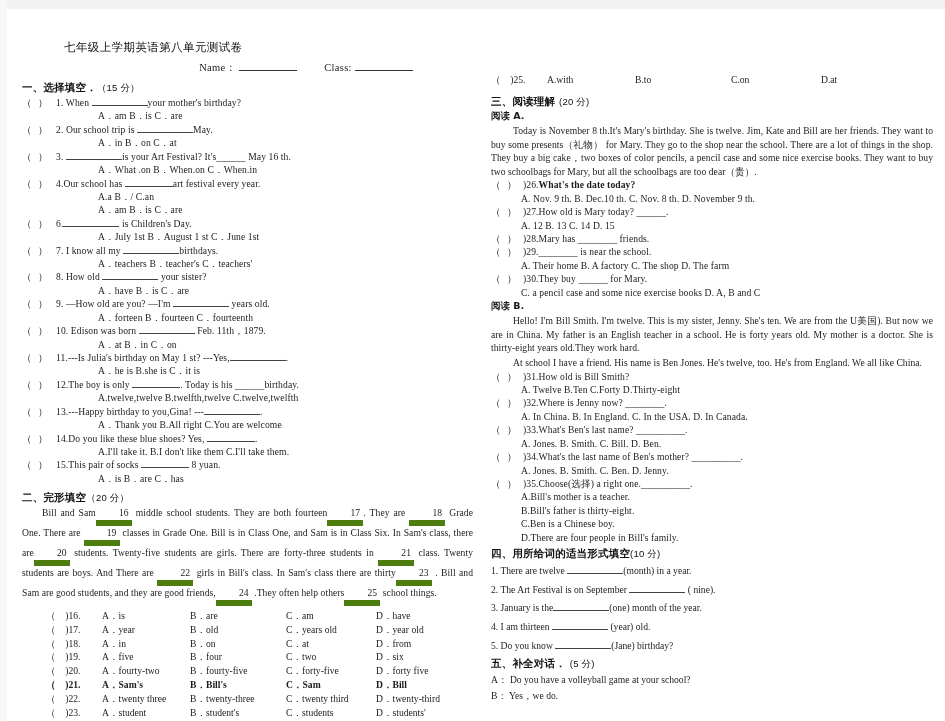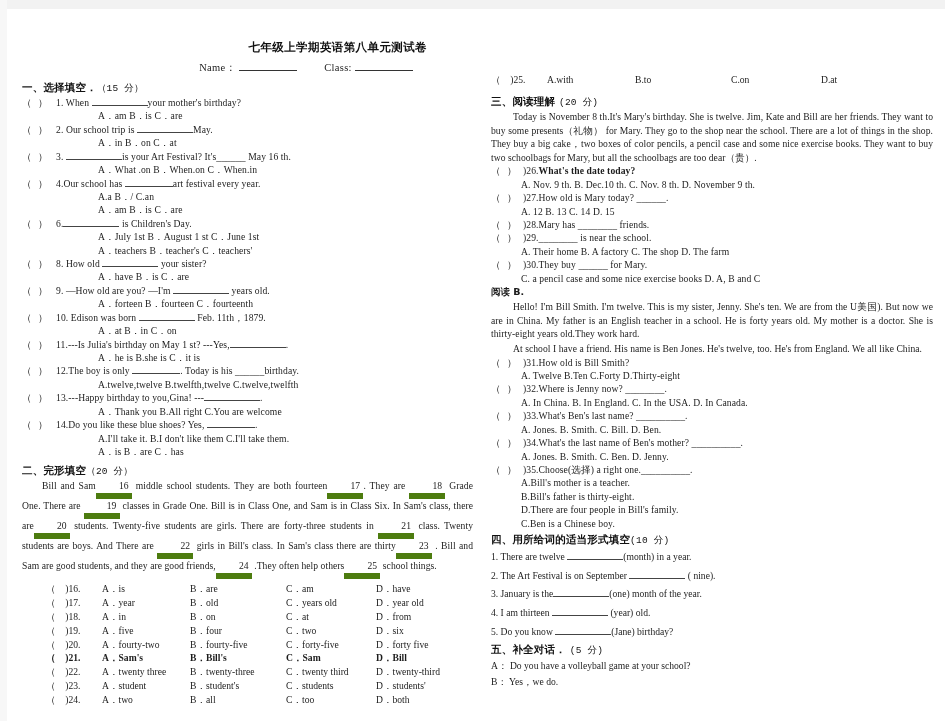--- a/index.html
+++ b/index.html
@@ -49,22 +49,22 @@
     box-sizing: border-box;
   }
   .col-right {
     width: 458px;
     padding: 0 6px 0 10px;
     box-sizing: border-box;
   }
   .doc-title {
     font-family: "DejaVu Sans", sans-serif;
     font-size: 11.5px;
-    font-weight: bold;
-    text-align: right;
+    font-weight: normal;
+    text-align: left;
     margin: 26px 0 0 0;
     letter-spacing: 0.4px;
     color: #111;
     padding-right: 46px;
   }
   .name-class {
     font-size: 10.5px;
     margin: 6px 0 0 0;
     text-align: center;
     padding-left: 78px;
@@ -83,21 +83,21 @@
     font-family: "DejaVu Sans", sans-serif;
     font-size: 10.5px;
     font-weight: bold;
     margin: 6px 0 1px -42px;
     color: #111;
     letter-spacing: 0.2px;
   }
   .col-right .sec-head { margin-left: 0; }
   .sec-head .pts {
     font-weight: normal;
-    font-family: Liberation Mono, monospace;
+    font-family: Liberation Sans, sans-serif;
     font-size: 9.5px;
   }
   .sub-head {
     font-family: "DejaVu Sans", sans-serif;
     font-size: 9.5px;
     font-weight: bold;
     margin: 1px 0 0 0;
   }
   .q {
     font-size: 9.6px;
@@ -216,20 +216,21 @@
       <div class="opts">A．What .on   B．When.on   C．When.in</div>
 
       <div class="q"><span class="paren">（   ）</span><span>4.</span><span>Our school has</span> <span class="u w2"></span><span>art festival every year.</span></div>
       <div class="opts">A.a          B．/       C.an</div>
 
       <div class="opts">A．am     B．is    C．are</div>
 
       <div class="q"><span class="paren">（   ）</span><span>6.</span><span class="u w3"></span> <span>is Children's Day.</span></div>
       <div class="opts">A．July 1st   B．August 1 st     C．June 1st</div>
 
+      <div class="q"><span class="paren">（   ）</span><span>7.</span> <span>I know all my</span> <span class="u w3"></span><span>birthdays.</span></div>
       <div class="opts">A．teachers     B．teacher's   C．teachers'</div>
 
       <div class="q"><span class="paren">（   ）</span><span>8.</span> <span>How old</span> <span class="u w3"></span> <span>your sister?</span></div>
       <div class="opts">A．have     B．is              C．are</div>
 
       <div class="q"><span class="paren">（   ）</span><span>9.</span> <span>—How old are you?      —I'm</span> <span class="u w3"></span> <span>years old.</span></div>
       <div class="opts">A．forteen B．fourteen C．fourteenth</div>
 
       <div class="q"><span class="paren">（   ）</span><span>10.</span> <span>Edison was born</span> <span class="u w3"></span> <span>Feb. 11th，1879.</span></div>
       <div class="opts">A．at B．in  C．on</div>
@@ -239,20 +240,21 @@
 
       <div class="q"><span class="paren">（    ）</span><span>12.</span><span>The boy is only</span> <span class="u w2"></span><span>. Today is his ______birthday.</span></div>
       <div class="opts">A.twelve,twelve    B.twelfth,twelve    C.twelve,twelfth</div>
 
       <div class="q"><span class="paren">（    ）</span><span>13.</span><span>---Happy birthday to you,Gina! ---</span><span class="u w3"></span><span>.</span></div>
       <div class="opts">A．Thank you    B.All right            C.You are welcome</div>
 
       <div class="q"><span class="paren">（    ）</span><span>14.</span><span>Do you like these blue shoes? Yes,</span> <span class="u w2"></span><span>.</span></div>
       <div class="opts">A.I'll take it.       B.I don't like them   C.I'll take them.</div>
 
+      <div class="q"><span class="paren">（    ）</span><span>15.</span><span>This pair of socks</span> <span class="u w2"></span> <span>8 yuan.</span></div>
       <div class="opts">A．is   B．are   C．has</div>
 
       <div class="sec-head">
         <span class="cjk">二、完形填空</span><span class="pts">（20 分）</span>
       </div>
 
       <div class="cloze"><span>Bill and Sam</span><span class="blanknum">16</span> <span>middle school students. They are both fourteen</span><span class="blanknum">17</span><span>. They are</span> <span class="blanknum">18</span> <span>Grade One. There are</span> <span class="blanknum">19</span> <span>classes in Grade One. Bill is in Class One, and Sam is in Class Six. In Sam's class, there are</span><span class="blanknum">20</span> <span>students. Twenty-five students are girls. There are forty-three students in</span> <span class="blanknum">21</span> <span>class. Twenty students are boys. And There are</span> <span class="blanknum">22</span> <span>girls in Bill's class. In Sam's class there are thirty</span><span class="blanknum">23</span> <span>. Bill and Sam are good students, and they are good friends,</span><span class="blanknum">24</span> <span>.They often help others</span><span class="blanknum">25</span> <span>school things.</span></div>
 
       <div class="cloze-opts">
         <div class="row">
@@ -332,20 +334,21 @@
             <span class="c1">A.with</span>
             <span class="c2">B.to</span>
             <span class="c3">C.on</span>
             <span class="c4">D.at</span>
           </div>
       </div>
 
       <div class="sec-head" style="margin-top:8px">
         <span class="cjk">三、阅读理解</span> <span class="pts">(20 分)</span>
       </div>
+      <div class="sub-head cjk">阅读 A.</div>
       <div class="passage">Today is November 8 th.It's Mary's birthday. She is twelve. Jim, Kate and Bill are her friends. They want to buy some presents（礼物） for Mary. They go to the shop near the school. There are a lot of things in the shop. They buy a big cake，two boxes of color pencils, a pencil case and some nice exercise books. They want to buy two schoolbags for Mary, but all the schoolbags are too dear（贵）.</div>
 
       <div class="q"><span class="paren">（    ）</span><span>)26.</span><span class="bold-ink">What's the date today?</span></div>
       <div class="opts">A. Nov. 9 th.   B. Dec.10 th.   C.   Nov. 8 th.     D. November 9 th.</div>
       <div class="q"><span class="paren">（    ）</span><span>)27.</span><span>How old is Mary today? ______.</span></div>
       <div class="opts">A. 12         B. 13      C. 14      D. 15</div>
       <div class="q"><span class="paren">（    ）</span><span>)28.</span><span>Mary has ________ friends.</span></div>
       <div class="q"><span class="paren">（    ）</span><span>)29.</span><span>________ is near the school.</span></div>
       <div class="opts">A. Their home   B. A factory   C. The shop   D. The farm</div>
       <div class="q"><span class="paren">（    ）</span><span>)30.</span><span>They buy ______ for Mary.</span></div>
@@ -359,22 +362,22 @@
       <div class="opts">A. Twelve          B.Ten                  C.Forty                   D.Thirty-eight</div>
       <div class="q"><span class="paren">（    ）</span><span>)32.</span><span>Where is Jenny now? ________.</span></div>
       <div class="opts">A. In China.    B. In England.    C. In the USA.    D. In Canada.</div>
       <div class="q"><span class="paren">（    ）</span><span>)33.</span><span>What's Ben's last name? __________.</span></div>
       <div class="opts">A. Jones.             B. Smith.             C. Bill.               D. Ben.</div>
       <div class="q"><span class="paren">（    ）</span><span>)34.</span><span>What's the last name of Ben's mother? __________.</span></div>
       <div class="opts">A. Jones.             B. Smith.             C. Ben.               D. Jenny.</div>
       <div class="q"><span class="paren">（    ）</span><span>)35.</span><span>Choose(选择) a right one.__________.</span></div>
       <div class="opts">A.Bill's mother is a teacher.</div>
       <div class="opts">B.Bill's father is thirty-eight.</div>
+      <div class="opts">C.Ben is a Chinese boy.</div>
       <div class="opts">D.There are four people in Bill's family.</div>
-      <div class="opts">C.Ben is a Chinese boy.</div>
 
       <div class="sec-head" style="margin-top:3px">
         <span class="cjk">四、用所给词的适当形式填空</span><span class="pts">(10 分)</span>
       </div>
 
       <div class="fill-item"><span>1. There are twelve</span> <span class="u w3"></span><span>(month) in a year.</span></div>
       <div class="fill-item"><span>2. The Art Festival is on September</span> <span class="u w3"></span> <span>( nine).</span></div>
       <div class="fill-item"><span>3. January is the</span><span class="u w3"></span><span>(one) month of the year.</span></div>
       <div class="fill-item"><span>4. I am thirteen</span> <span class="u w3"></span> <span>(year) old.</span></div>
       <div class="fill-item"><span>5. Do you know</span> <span class="u w3"></span><span>(Jane) birthday?</span></div>

